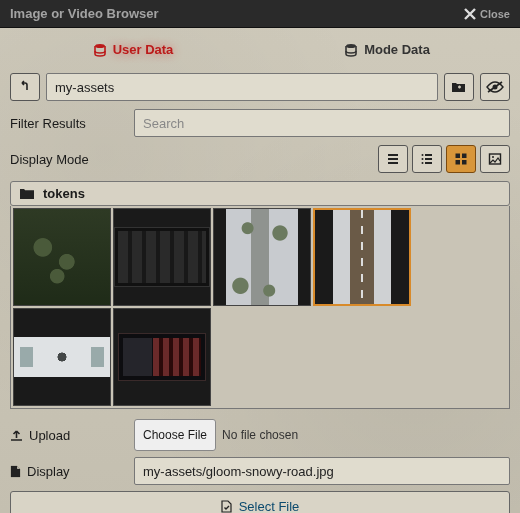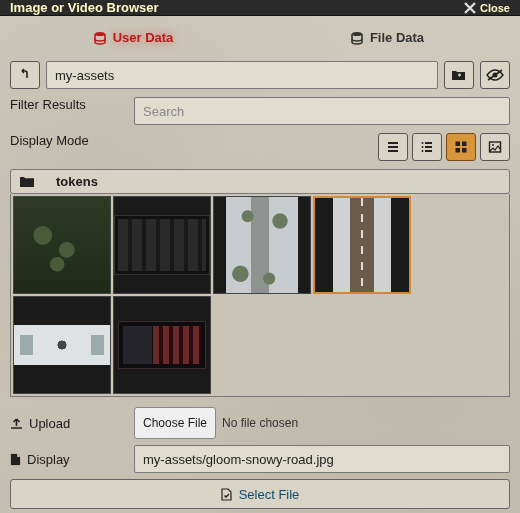--- a/index.html
+++ b/index.html
@@ -10,26 +10,26 @@
       radial-gradient(circle at 20% 30%, rgba(0,0,0,0.04) 0%, transparent 50%),
       radial-gradient(circle at 80% 70%, rgba(0,0,0,0.05) 0%, transparent 50%),
       linear-gradient(#cfcabb, #c4bfb0);
     width: 520px;
     height: 513px;
     overflow: hidden;
     color: #1a1a1a;
   }
   .titlebar {
     background: #2a2a2a;
-    color: #fef9c3;
+    color: #a3a3a3;
     display: flex;
     justify-content: space-between;
     align-items: center;
     padding: 4px 10px;
-    height: 16px;
+    height: 28px;
     border-bottom: 1px solid #111;
   }
   .titlebar .title { font-weight: 700; font-size: 13px; }
   .titlebar .close { font-weight: 700; font-size: 11px; cursor: pointer; display:flex; align-items:center; gap:4px;}
   .content { padding: 8px 10px 10px 10px; }
   .tabs {
     display: flex;
     gap: 8px;
     margin-bottom: 10px;
   }
@@ -40,21 +40,21 @@
     font-size: 13px;
     cursor: pointer;
     display:flex; align-items:center; justify-content:center; gap:6px;
   }
   .tab.active {
     color: #bb1a1a;
     font-weight: 700;
     text-shadow: 0 0 8px rgba(221,60,60,0.6);
   }
   .tab.inactive { color: #333; font-weight:700; }
-  .row { display: flex; gap: 6px; margin-bottom: 8px; }
+  .row { display: flex; align-items: center; gap: 6px; margin-bottom: 8px; }
   .row-label { width: 118px; font-size: 13px; }
   .btn {
     background: #d9d4c6;
     border: 1px solid #555;
     border-radius: 3px;
     height: 28px;
     min-width: 30px;
     display: inline-flex;
     align-items: center;
     justify-content: center;
@@ -77,21 +77,21 @@
     color:#222;
   }
   .text-input::placeholder { color:#888; }
   .dir-header {
     background: #d7d2c4;
     border: 1px solid #777;
     border-radius: 3px;
     padding: 4px 8px;
     font-weight: 700;
     font-size: 13px;
-    display:flex; align-items:center; gap:21px;
+    display:flex; align-items:center; gap:8px;
     margin-top: 4px;
   }
   .tile-grid {
     border: 1px solid #777;
     border-top: none;
     background: #c9c4b6;
     padding: 2px;
     display: flex;
     flex-wrap: wrap;
     gap: 2px;
@@ -207,21 +207,21 @@
       <span>User Data</span>
     </div>
     <div class="tab inactive">
       <span>
         <svg width="14" height="14" viewBox="0 0 14 14">
             <ellipse cx="7" cy="3" rx="5" ry="2" fill="#333"></ellipse>
             <path d="M2 3 v5 a5 2 0 0 0 10 0 v-5" fill="none" stroke="#333" stroke-width="1.6"></path>
             <path d="M2 8 v3 a5 2 0 0 0 10 0 v-3" fill="none" stroke="#333" stroke-width="1.6"></path>
           </svg>
       </span>
-      <span>File Data</span>
+      <span>Mode Data</span>
     </div>
   </div>
 
   <div class="row">
     <div class="btn" title="up">
       <span>
         <svg width="14" height="14" viewBox="0 0 14 14">
             <path d="M4 9 h5 a2 2 0 0 0 2-2 V4 M11 4 l-2 2 M11 4 l2 2" fill="none" stroke="#222" stroke-width="1.6" transform="rotate(-90 7 7)"></path>
           </svg>
       </span>

